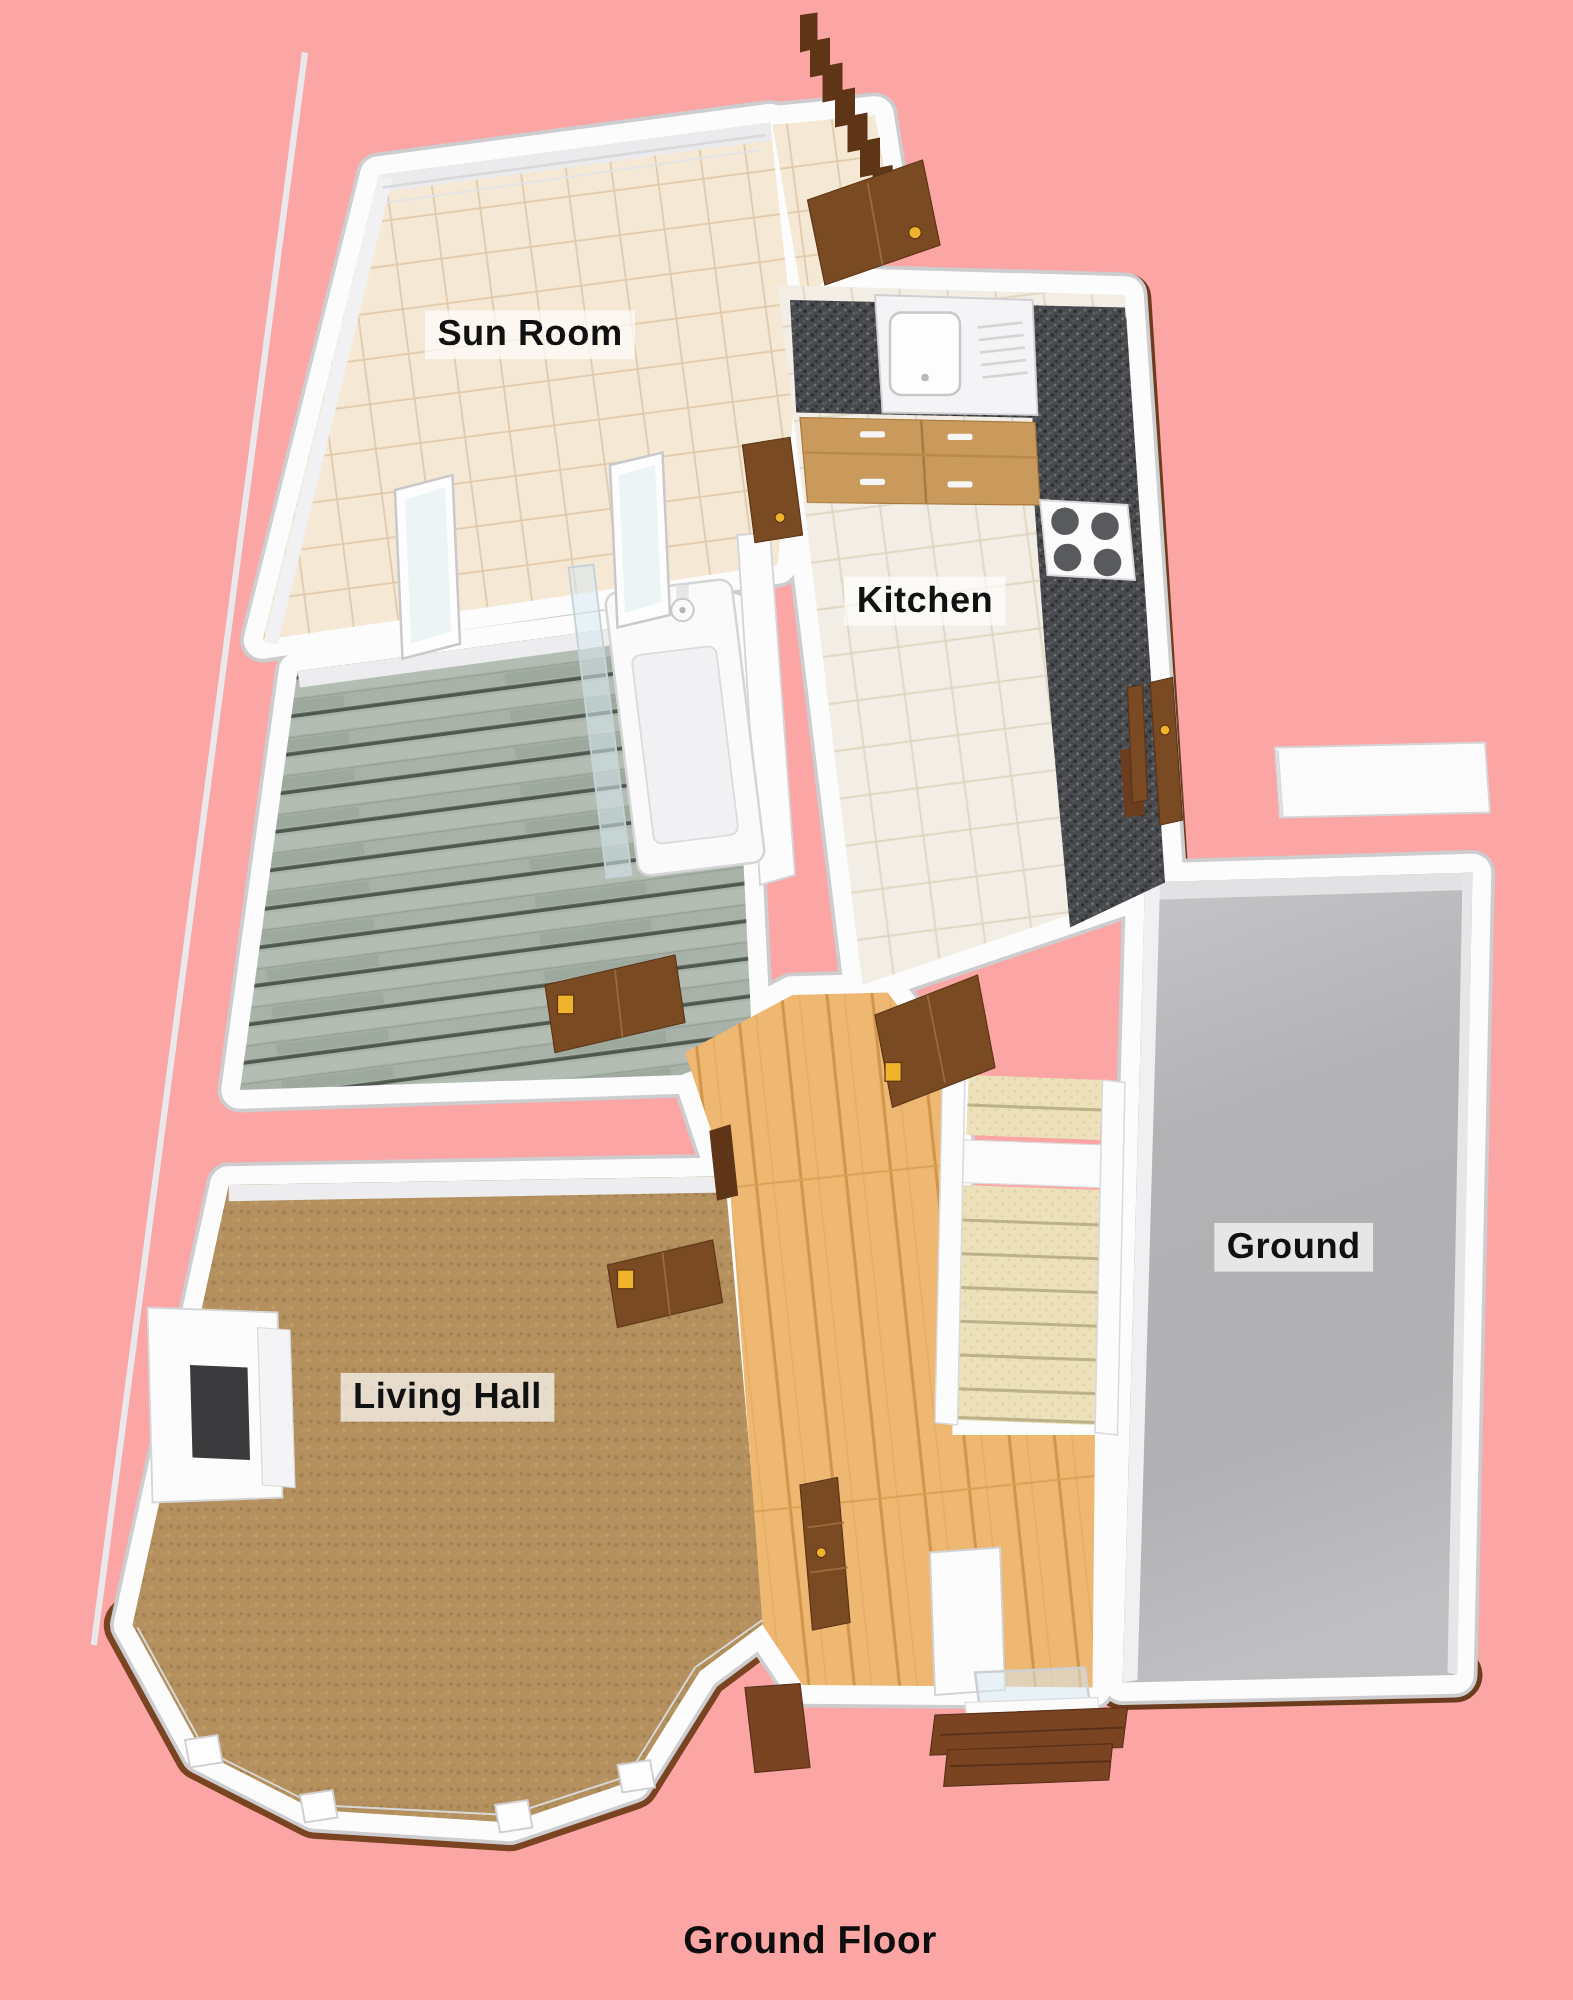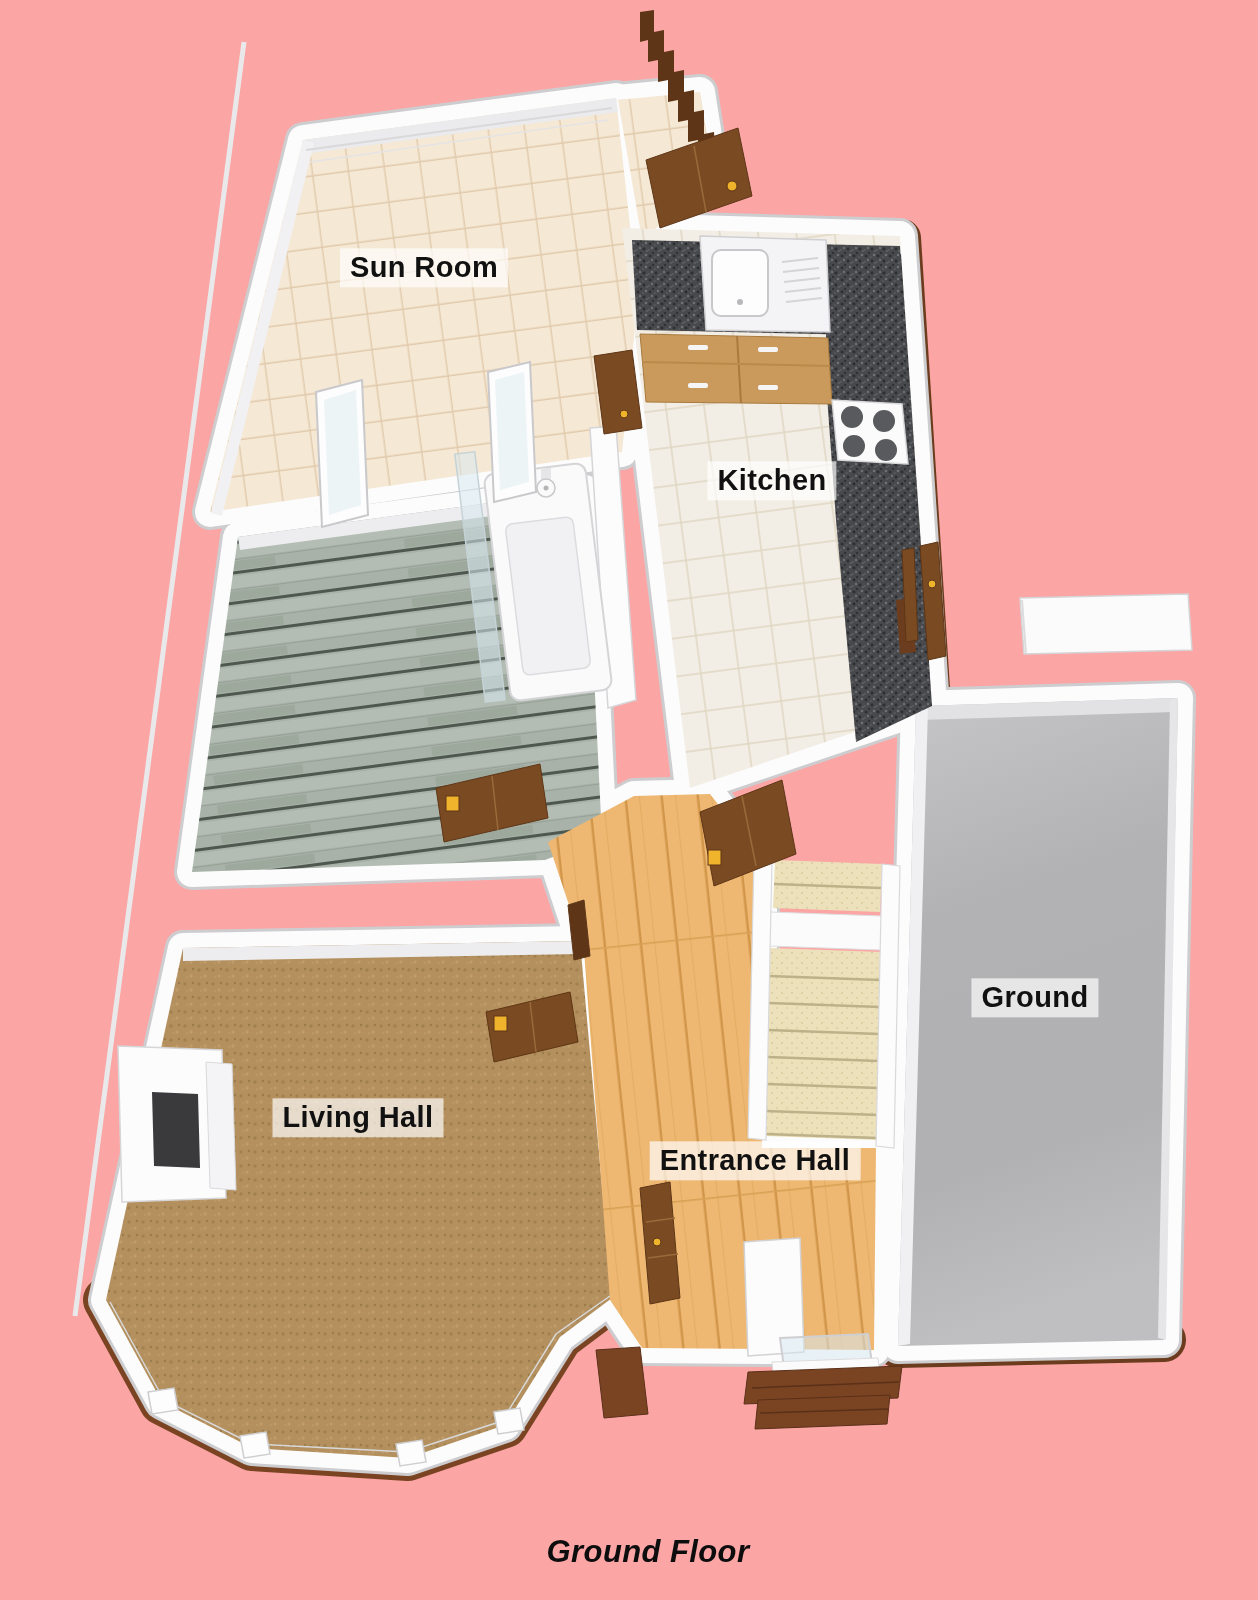--- a/index.html
+++ b/index.html
@@ -3,21 +3,21 @@
 <meta charset="utf-8">
 <style>
   html,body{margin:0;padding:0;background:#ffffff;}
   .stage{position:relative;width:1258px;height:1600px;background:#fca5a5;overflow:hidden;
          font-family:"Liberation Sans",sans-serif;}
   .stage svg{position:absolute;left:0;top:0;}
   .room-label{position:absolute;transform:translate(-50%,-50%);
     background:rgba(255,255,255,0.68);color:#111;font-weight:bold;font-size:29px;
     line-height:1.15;padding:3px 10px;white-space:nowrap;letter-spacing:.4px;}
   .plan-title{position:absolute;transform:translate(-50%,-50%);background:none;
-    color:#0d0d0d;font-weight:bold;font-size:31px;white-space:nowrap;letter-spacing:.4px;font-style:italic;}
+    color:#0d0d0d;font-weight:bold;font-size:31px;white-space:nowrap;letter-spacing:.4px;}
 </style>
 </head>
 <body>
 
 <div class="stage">
 <svg width="1258" height="1600" viewBox="0 0 1258 1600">
   <defs>
     <pattern id="tileSun" width="36" height="36" patternUnits="userSpaceOnUse" patternTransform="rotate(-7.5)">
       <rect width="36" height="36" fill="#f5e8d4"></rect>
       <path d="M0,35.2 H36 M35.2,0 V36" stroke="#dcc2a2" stroke-width="1.4" opacity="0.8" fill="none"></path>
@@ -224,18 +224,17 @@
     <polygon points="700,812 782,780 796,854 714,886" fill="#7a4a22"></polygon>
     <path d="M742,796 L756,866" stroke="#9a6a3a" stroke-width="1.5" fill="none"></path>
     <rect x="708" y="850" width="13" height="15" fill="#f0b42c"></rect>
     <polygon points="640,1188 670,1182 680,1298 650,1304" fill="#7a4a22"></polygon>
     <path d="M646,1222 L675,1218 M648,1258 L678,1254" stroke="#9a6a3a" stroke-width="1.5" fill="none"></path>
     <circle cx="657" cy="1242" r="4" fill="#f0b42c"></circle>
   </g>
 </svg>
 
 <div class="room-label" style="left:424px;top:268px">Sun Room</div>
-<div class="room-label" style="left:772px;top:481px">Kitchen</div>
+<div class="room-label" style="left:740px;top:481px">Kitchen</div>
 <div class="room-label" style="left:358px;top:1118px">Living Hall</div>
-<div class="room-label" style="left:755px;top:1161px">Entrance Hall</div>
 <div class="room-label" style="left:1035px;top:998px">Ground</div>
 <div class="plan-title" style="left:648px;top:1552px">Ground Floor</div>
 </div>
 
 </body></html>

